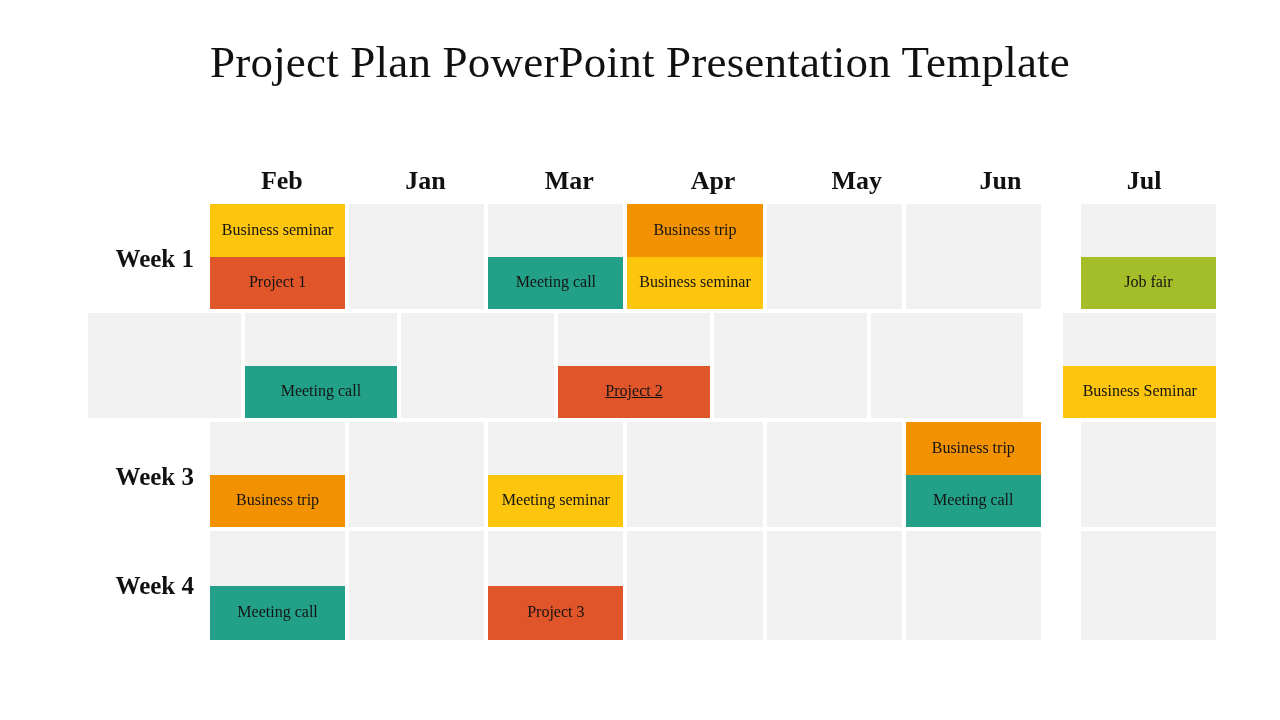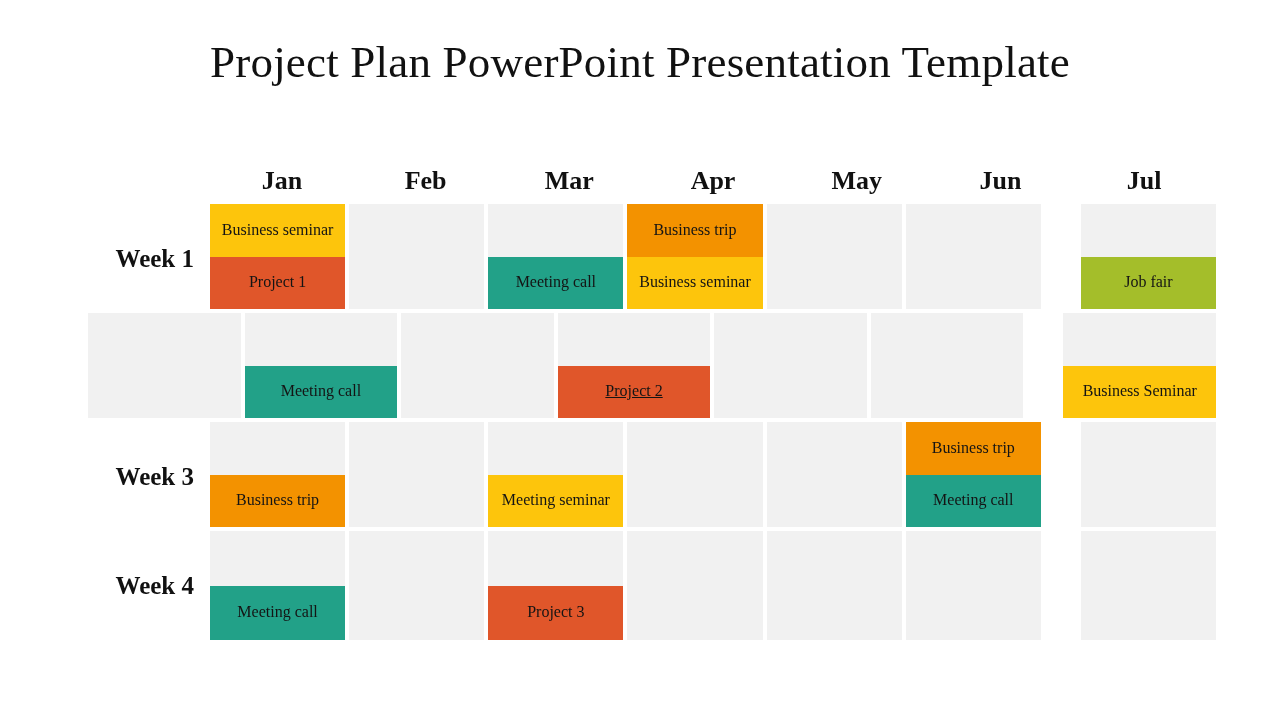--- a/index.html
+++ b/index.html
@@ -123,22 +123,22 @@
 
 <div class="slide">
 
   <div class="slide-title">Project Plan PowerPoint Presentation Template</div>
 
   <div class="gantt">
 
     <div class="header-row">
       <div class="corner-spacer"></div>
 
-    <div class="month-head">Jan</div>
-        <div class="month-head">Feb</div>
+    <div class="month-head">Feb</div>
+        <div class="month-head">Jan</div>
         <div class="month-head">Mar</div>
         <div class="month-head">Apr</div>
         <div class="month-head">May</div>
         <div class="month-head">Jun</div>
         <div class="month-head">Jul</div>
       </div>
 
     <div class="body-rows">
 
     <div class="week-row">

